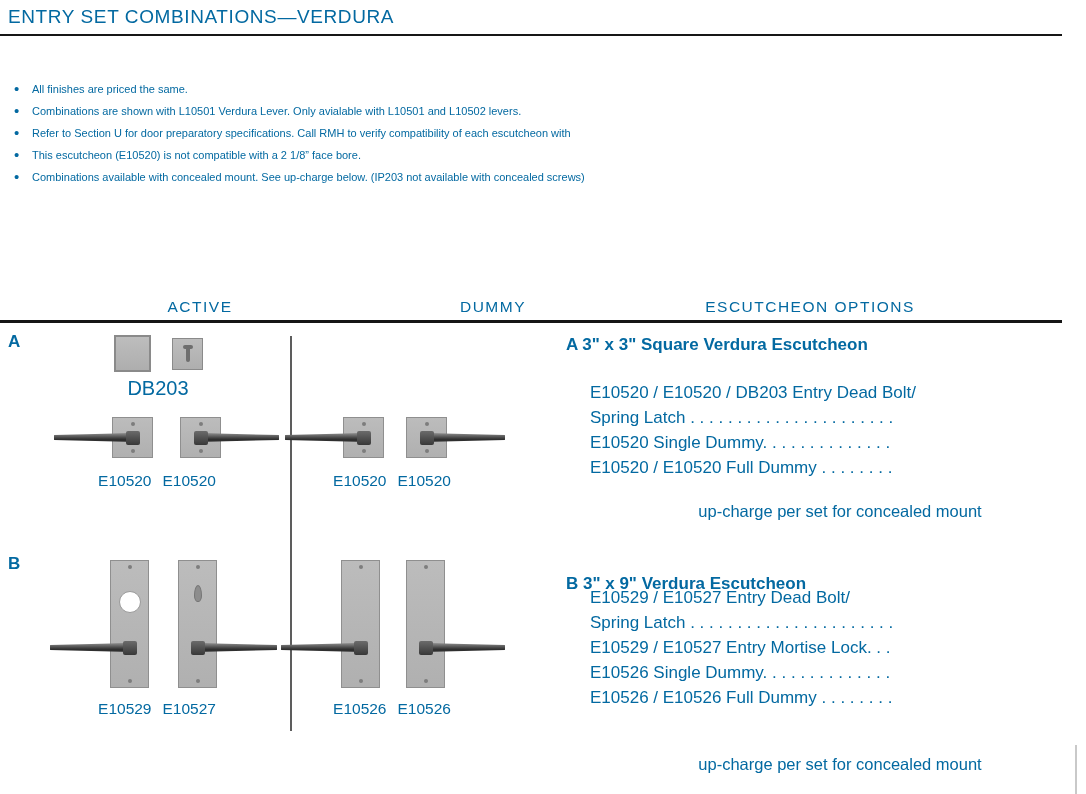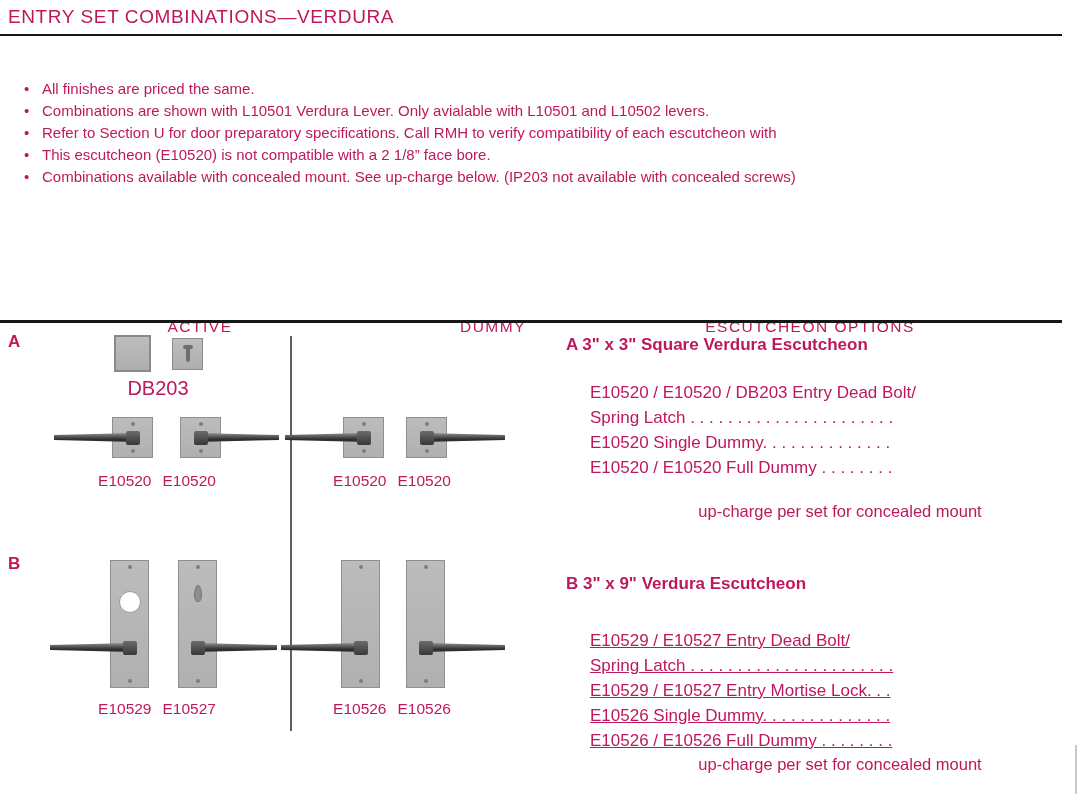--- a/index.html
+++ b/index.html
@@ -1,47 +1,46 @@
 <!DOCTYPE html>
 <html><head>
 <meta charset="utf-8">
 <style>
   html,body{margin:0;padding:0;background:#ffffff;}
   .page{
     position:relative;
     width:1086px;height:794px;
     background:#ffffff;
     font-family:"Liberation Sans", sans-serif;
-    color:#be185d;
+    color:#0369a1;
     overflow:hidden;
   }
   
   .title{
     position:absolute;left:8px;top:6px;
     font-size:19px;letter-spacing:.6px;font-weight:400;
     white-space:nowrap;
   }
   .rule{position:absolute;background:#161616;}
   .title-rule{left:0;top:34px;width:1062px;height:2px;}
   
   .notes{
-    position:absolute;left:22px;top:78px;width:1020px;
+    position:absolute;left:12px;top:78px;width:1020px;
     list-style:none;margin:0;padding:0;
-    font-size:15px;line-height:22px;
+    font-size:11px;line-height:22px;
   }
   .notes li{position:relative;padding-left:20px;white-space:nowrap;}
   .notes li.bul::before{
     content:"•";position:absolute;left:2px;top:0;font-size:15px;
   }
   
   .th{
     position:absolute;top:298px;
     font-size:15.5px;letter-spacing:1.5px;text-align:center;
     white-space:nowrap;
-    margin-top:20px;
   }
   .th-active{left:100px;width:200px;}
   .th-dummy{left:346px;width:180px;text-align:right;}
   .th-options{left:610px;width:400px;}
   .head-rule{left:0;top:320px;width:1062px;height:2.5px;}
   
   .row-letter{position:absolute;left:8px;font-size:17px;font-weight:700;}
   .letter-a{top:332px;}
   .letter-b{top:554px;}
   .divider{position:absolute;left:290px;top:336px;width:2px;height:395px;background:#5d5d5d;}
@@ -96,21 +95,21 @@
     position:absolute;display:flex;justify-content:center;gap:11px;
     font-size:15.5px;white-space:nowrap;align-items:center;
   }
   .db-label{position:absolute;left:106px;top:377px;width:104px;text-align:center;font-size:20px;}
   
   .opt-title{position:absolute;font-size:17px;font-weight:700;white-space:nowrap;left:566px;}
   .opt-lines{position:absolute;left:590px;font-size:17px;line-height:25px;white-space:nowrap;}
   .opt-a-title{top:335px;}
   .opt-a-lines{top:380px;}
   .opt-b-title{top:574px;}
-  .opt-b-lines{top:628px;text-decoration:underline;}
+  .opt-b-lines{top:585px;}
   .upcharge{position:absolute;left:630px;width:420px;text-align:center;font-size:16.5px;white-space:nowrap;}
   .upcharge-a{top:502px;}
   .upcharge-b{top:755px;}
   
   .edge-artifact{position:absolute;left:1075px;top:745px;width:2px;height:49px;background:#c9c9c9;}
 </style>
 </head>
 <body>
 
 <div class="page">

